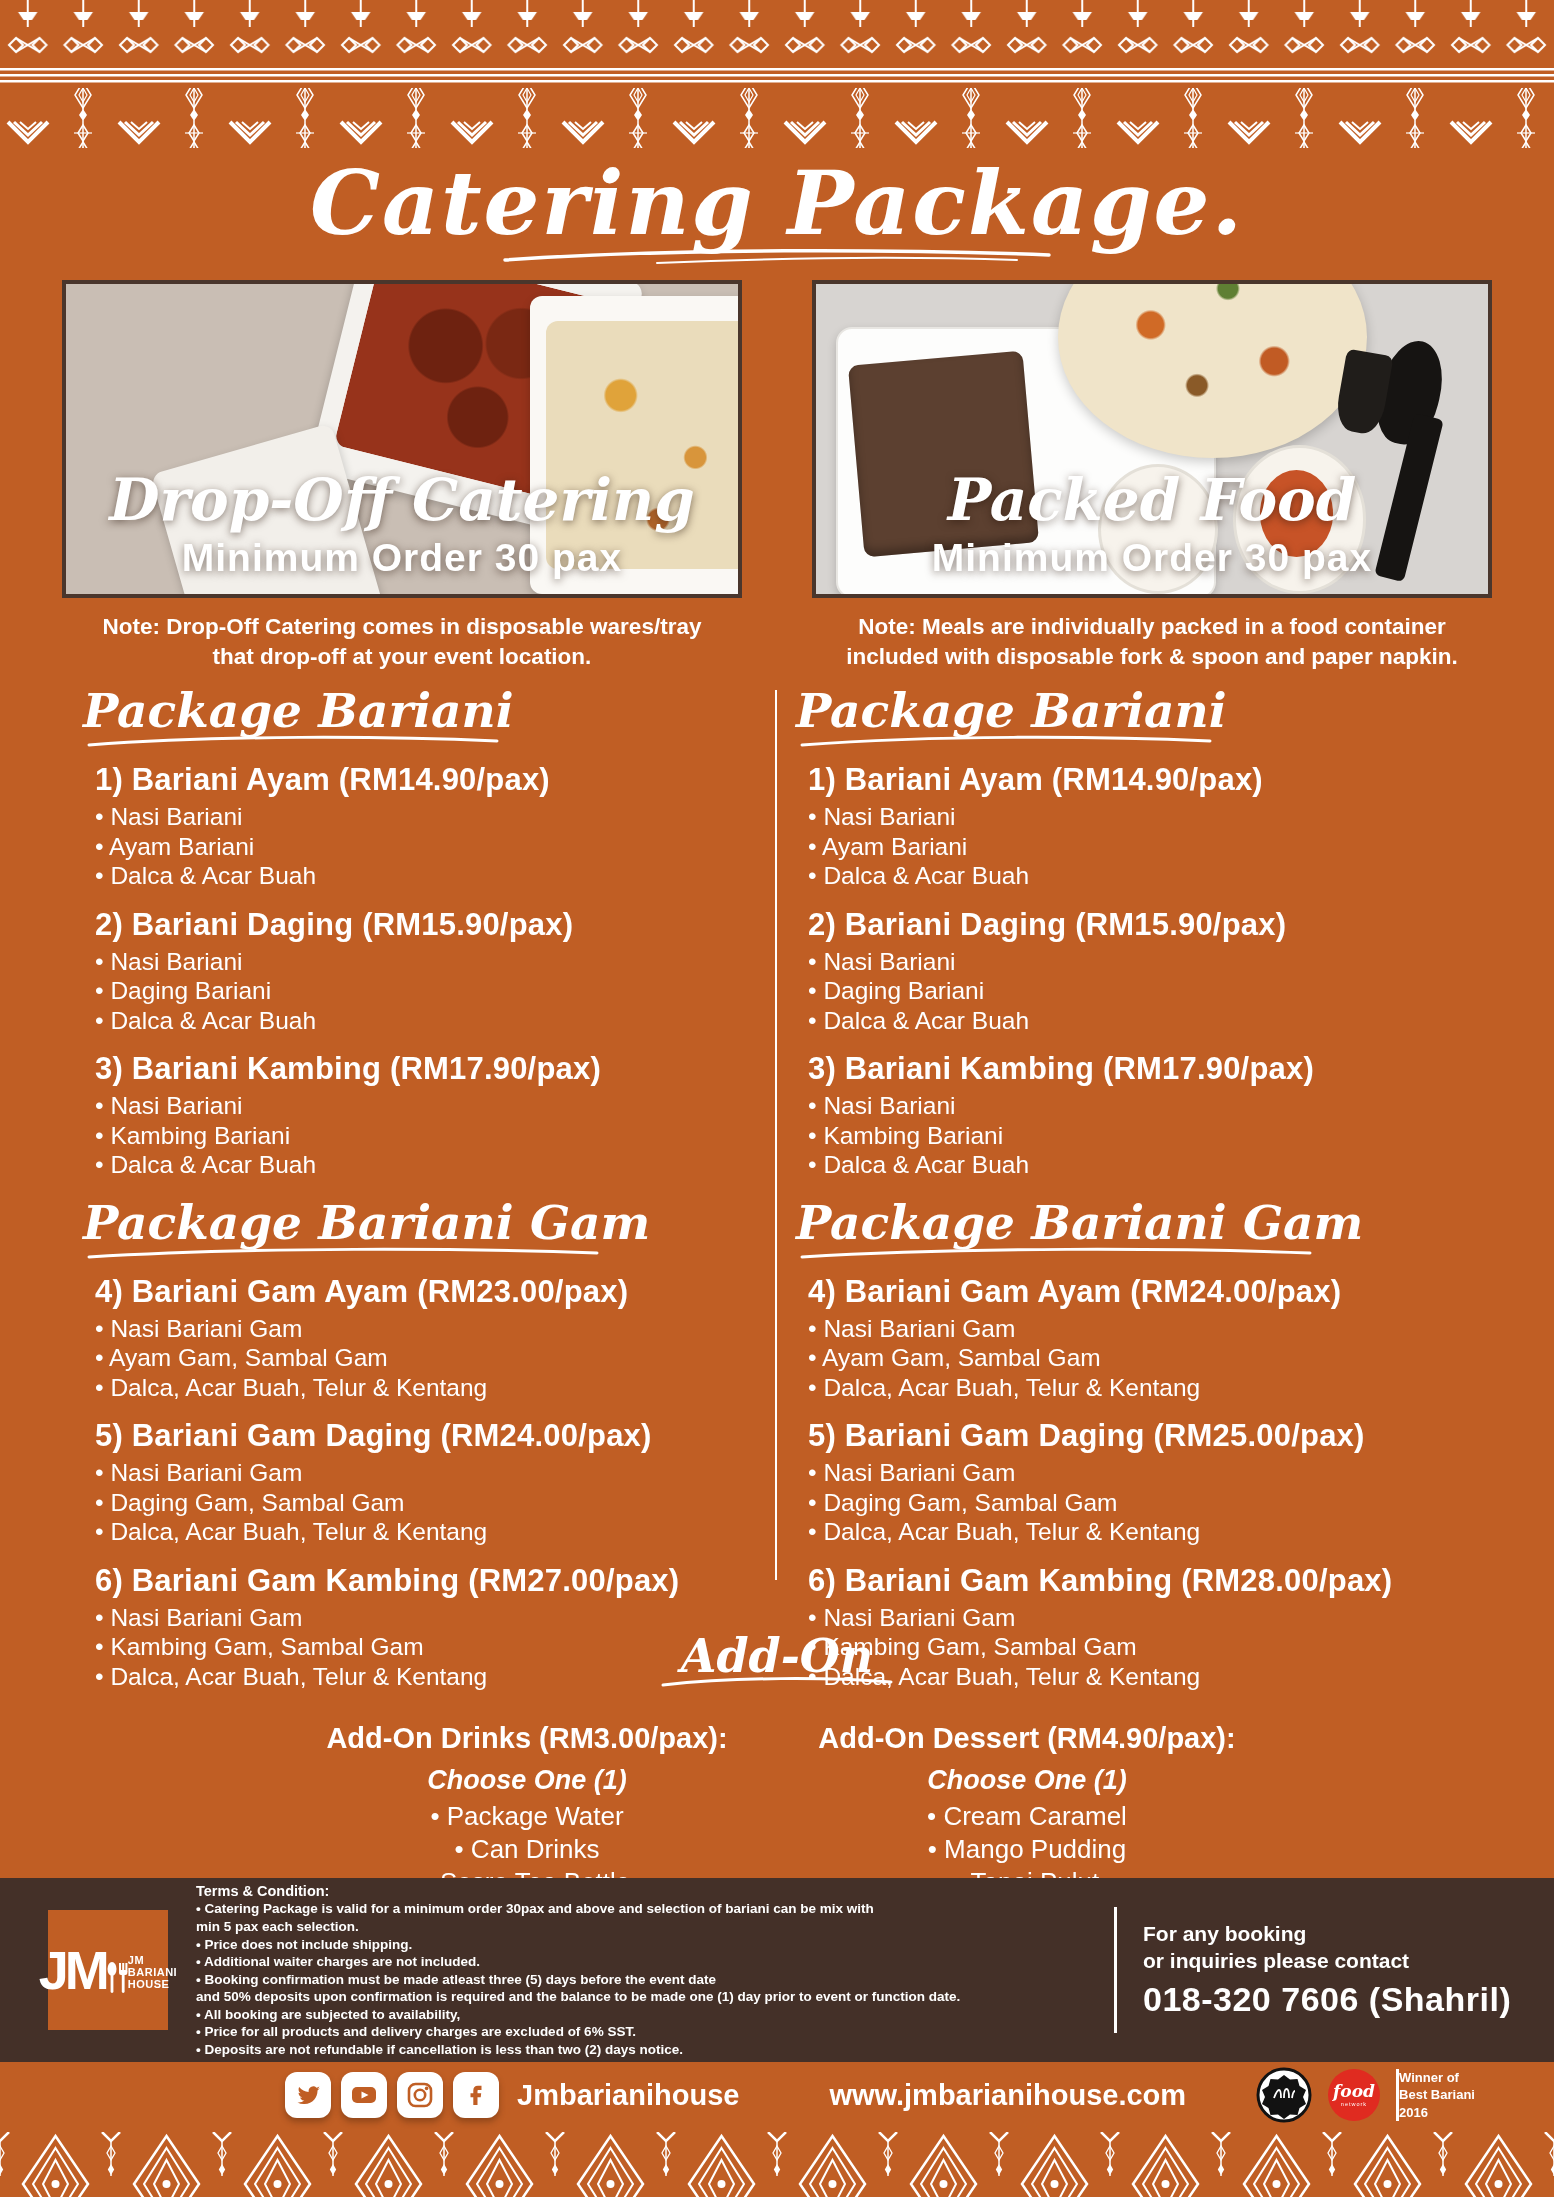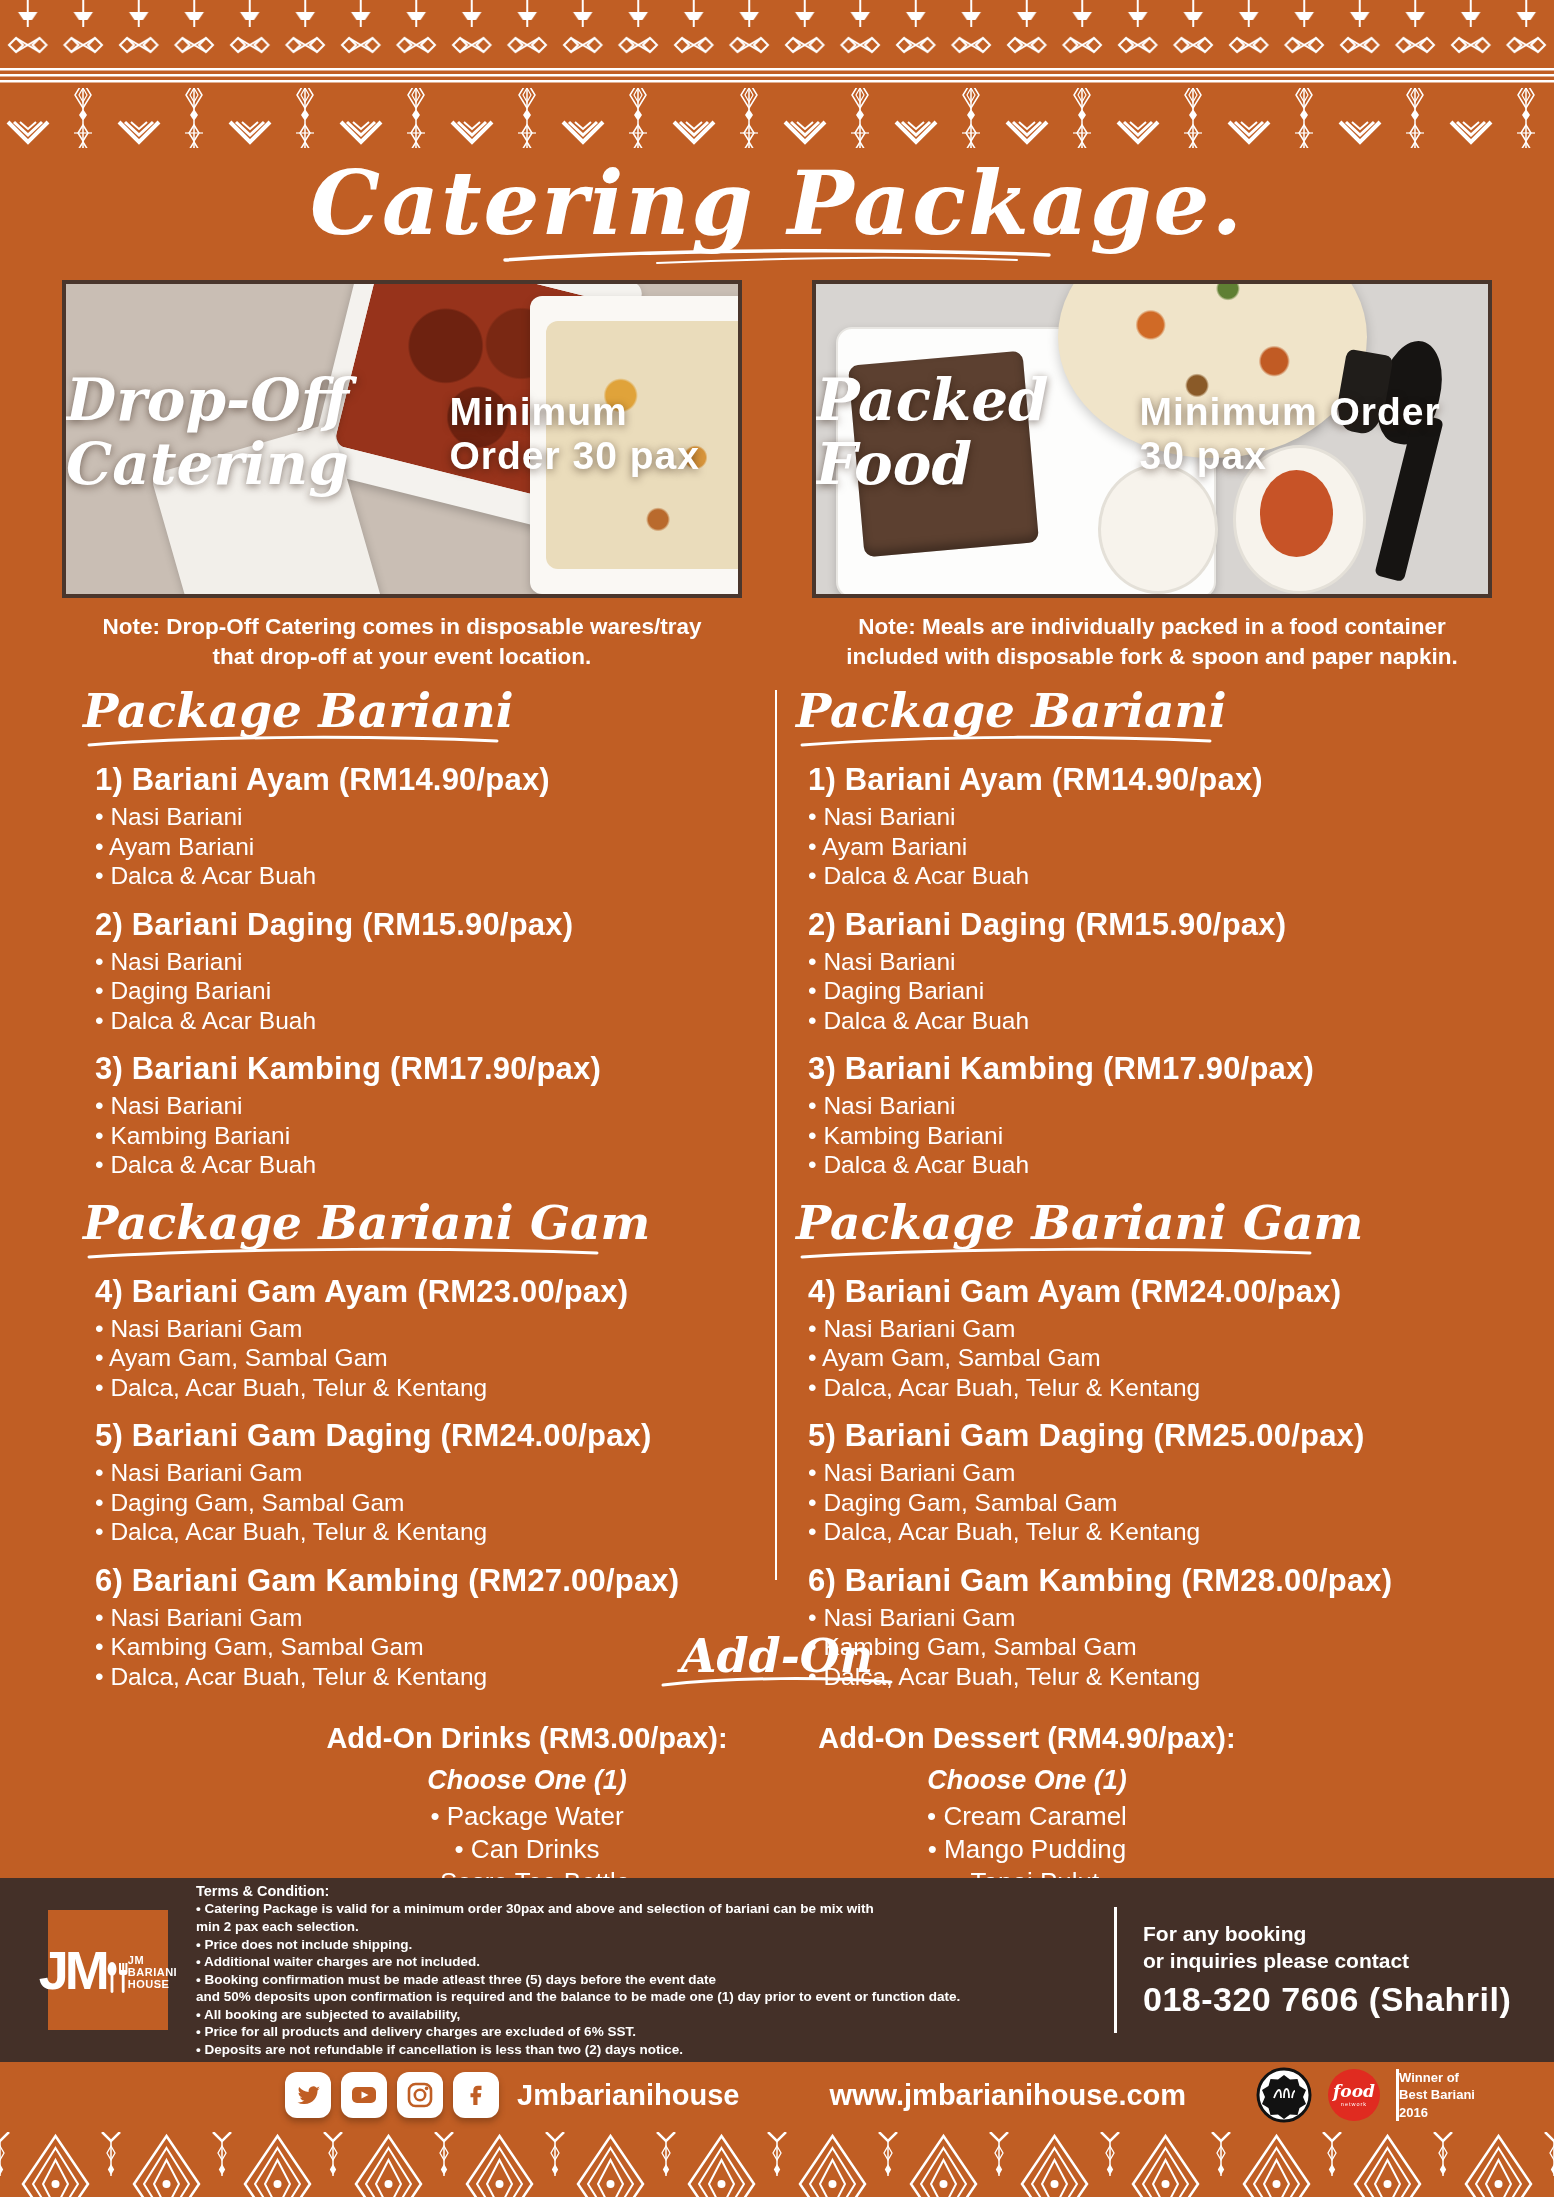--- a/index.html
+++ b/index.html
@@ -13,21 +13,21 @@
   .main-title{position:absolute;top:148px;left:0;width:100%;height:128px;text-align:center;}
   .main-title .t{font-size:88px;line-height:110px;letter-spacing:2px;}
   .main-title svg{display:block;margin:-14px auto 0;}
   
   .hero-row{position:absolute;top:280px;left:62px;width:1430px;height:320px;display:flex;gap:70px;}
   .hero-card{width:680px;height:318px;border:4px solid #4A362C;box-sizing:border-box;position:relative;overflow:hidden;}
   .hero-img{position:absolute;inset:0;}
   .hero-img.left{background:#C9BEB4;}
   .hero-img.right{background:#D7D4D1;}
   .shape{position:absolute;border-radius:12px;}
-  .hero-overlay{position:absolute;inset:0;display:flex;flex-direction:row;align-items:center;justify-content:flex-end;padding-bottom:14px;text-shadow:0 2px 8px rgba(40,20,10,.55);}
+  .hero-overlay{position:absolute;inset:0;display:flex;flex-direction:column;align-items:center;justify-content:flex-end;padding-bottom:14px;text-shadow:0 2px 8px rgba(40,20,10,.55);}
   .hero-overlay .hscript{font-size:58px;line-height:64px;}
   .hero-overlay .hsub{font-size:39px;font-weight:bold;letter-spacing:1px;margin-top:4px;}
   
   .notes-row{position:absolute;top:612px;left:62px;width:1430px;display:flex;gap:70px;}
   .note{width:680px;text-align:center;font-size:22.5px;font-weight:bold;line-height:1.32;white-space:pre-line;}
   
   .menu{position:absolute;top:676px;left:0;width:1554px;height:952px;}
   .menu-divider{position:absolute;left:775px;top:14px;height:890px;width:2px;background:#fff;}
   .col{position:absolute;top:0;width:650px;}
   .col.c0{left:95px;} .col.c1{left:808px;}
@@ -328,21 +328,21 @@
           <rect x="19.4" y="2" width="2" height="9" fill="#fff"></rect>
           <rect x="13" y="9" width="8.4" height="5" rx="2" fill="#fff"></rect>
           <rect x="15.8" y="13" width="2.8" height="19" rx="1.4" fill="#fff"></rect>
         </svg>
       </div>
       <div class="logo-name">JM BARIANI HOUSE</div>
     </div>
     <div class="terms">
       <div class="tt">Terms &amp; Condition:</div>
       <div class="ti">Catering Package is valid for a minimum order 30pax and above and selection of bariani can be mix with
-min 2 pax each selection.</div>
+min 5 pax each selection.</div>
       <div class="ti">Price does not include shipping.</div>
       <div class="ti">Additional waiter charges are not included.</div>
       <div class="ti">Booking confirmation must be made atleast three (5) days before the event date
 and 50% deposits upon confirmation is required and the balance to be made one (1) day prior to event or function date.</div>
       <div class="ti">All booking are subjected to availability,</div>
       <div class="ti">Price for all products and delivery charges are excluded of 6% SST.</div>
       <div class="ti">Deposits are not refundable if cancellation is less than two (2) days notice.</div>
     </div>
     <div class="contact">
       <div class="lead" style="white-space:pre-line;">For any booking

